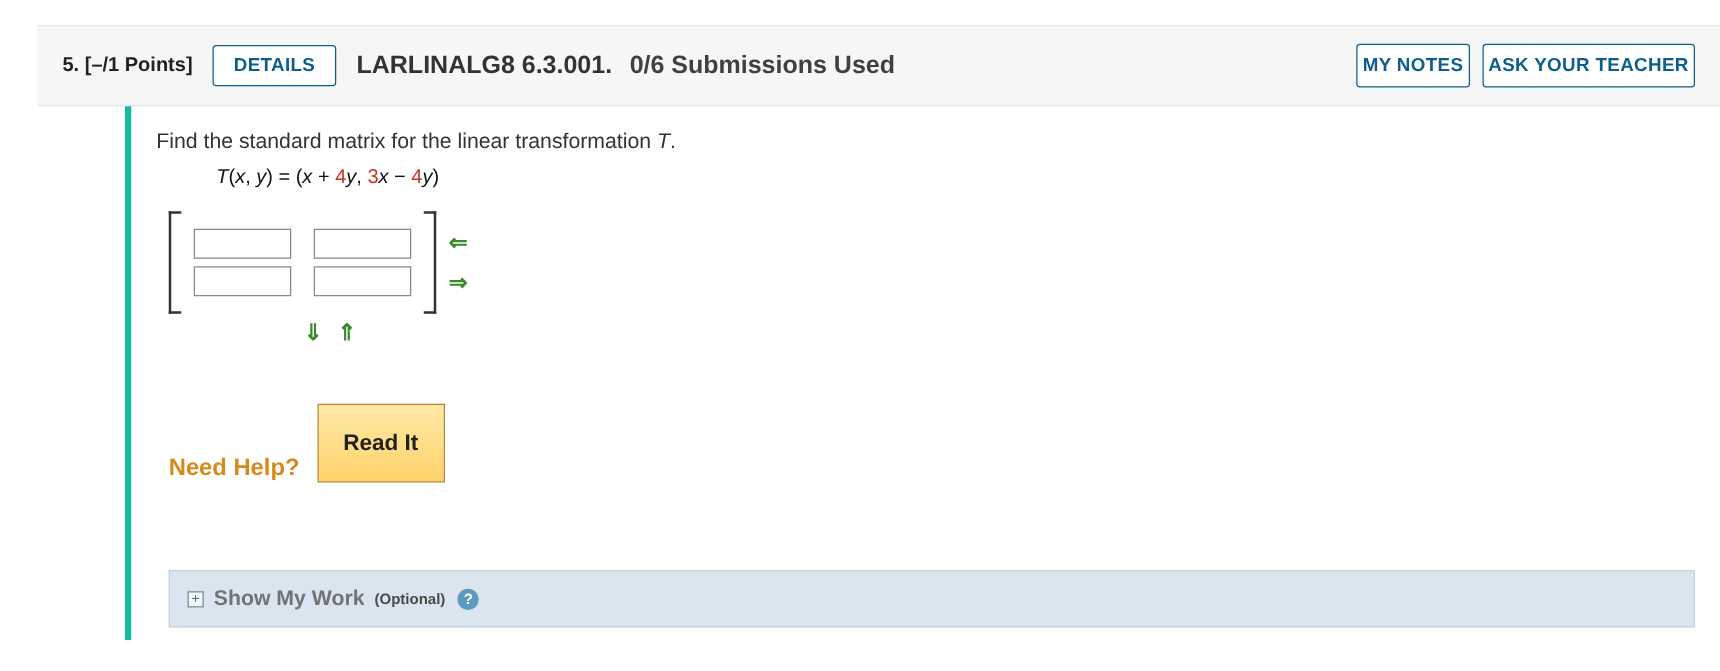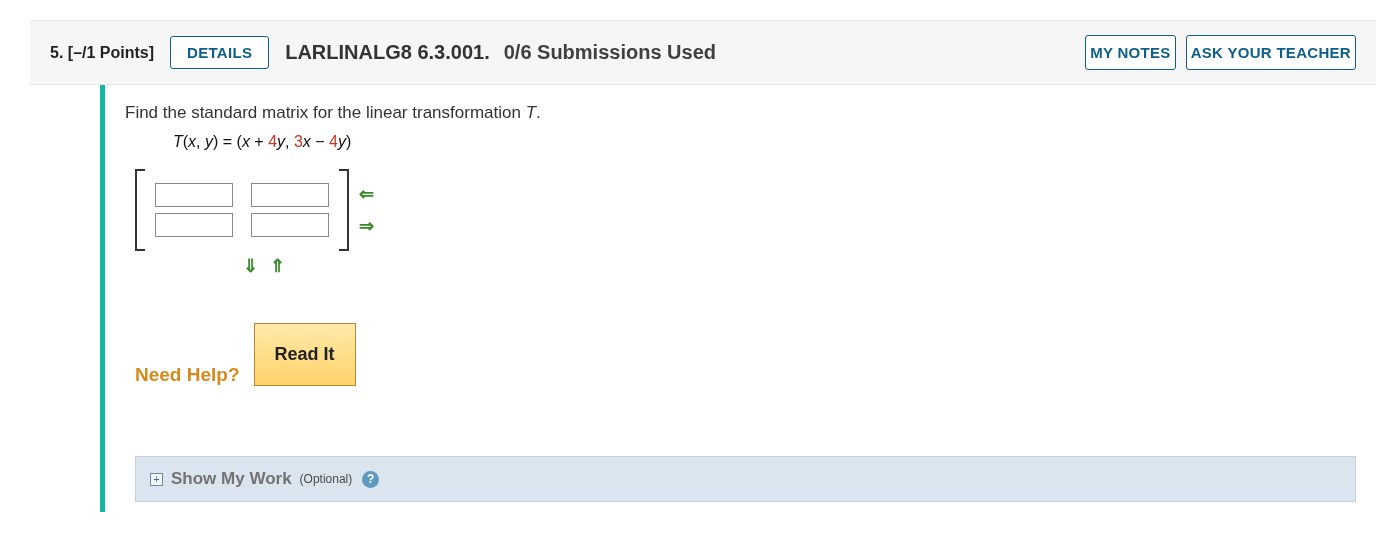--- a/index.html
+++ b/index.html
@@ -164,21 +164,21 @@
     color: #4a6a8a;
     line-height: 1;
     background: #f2f7fb;
   }
   .smw-title {
     font-weight: 700;
     color: #737373;
     font-size: 17px;
   }
   .smw-opt {
-    font-weight: 400;
+    font-weight: 700;
     color: #4a4a4a;
     font-size: 12px;
   }
   .qmark {
     width: 17px; height: 17px;
     border-radius: 50%;
     background: #5e99bf;
     color: #fff;
     font-size: 12px;
     font-weight: 700;

